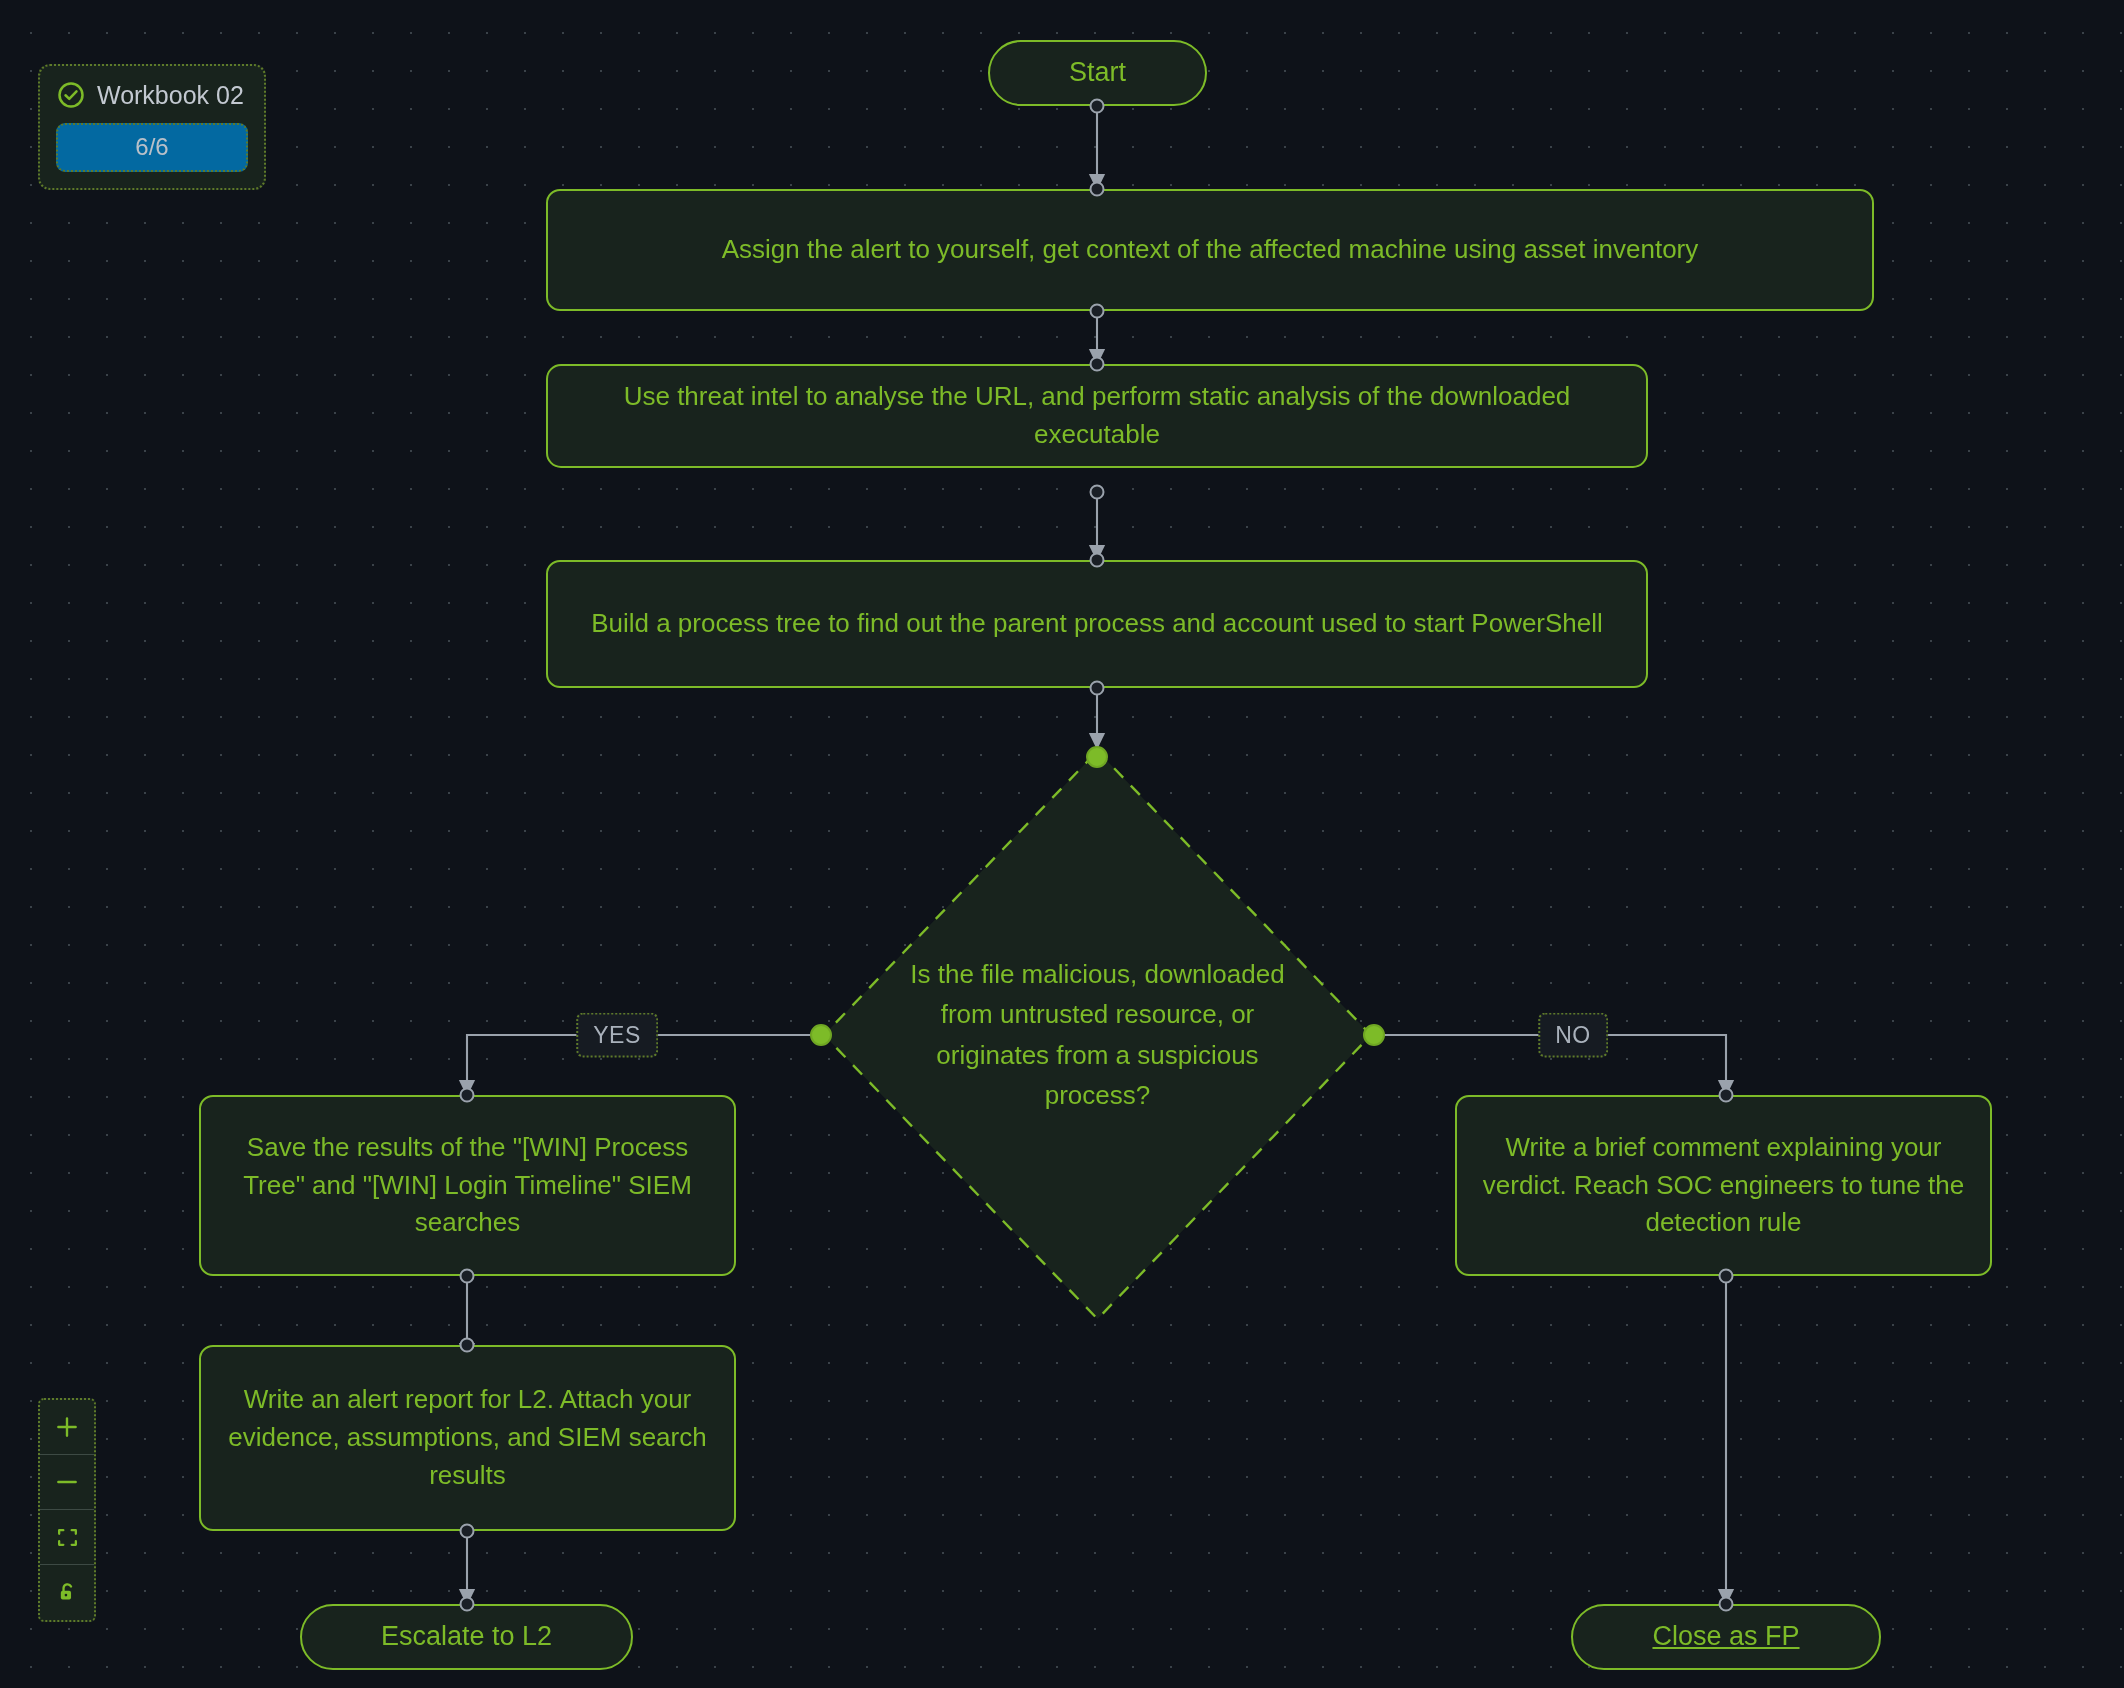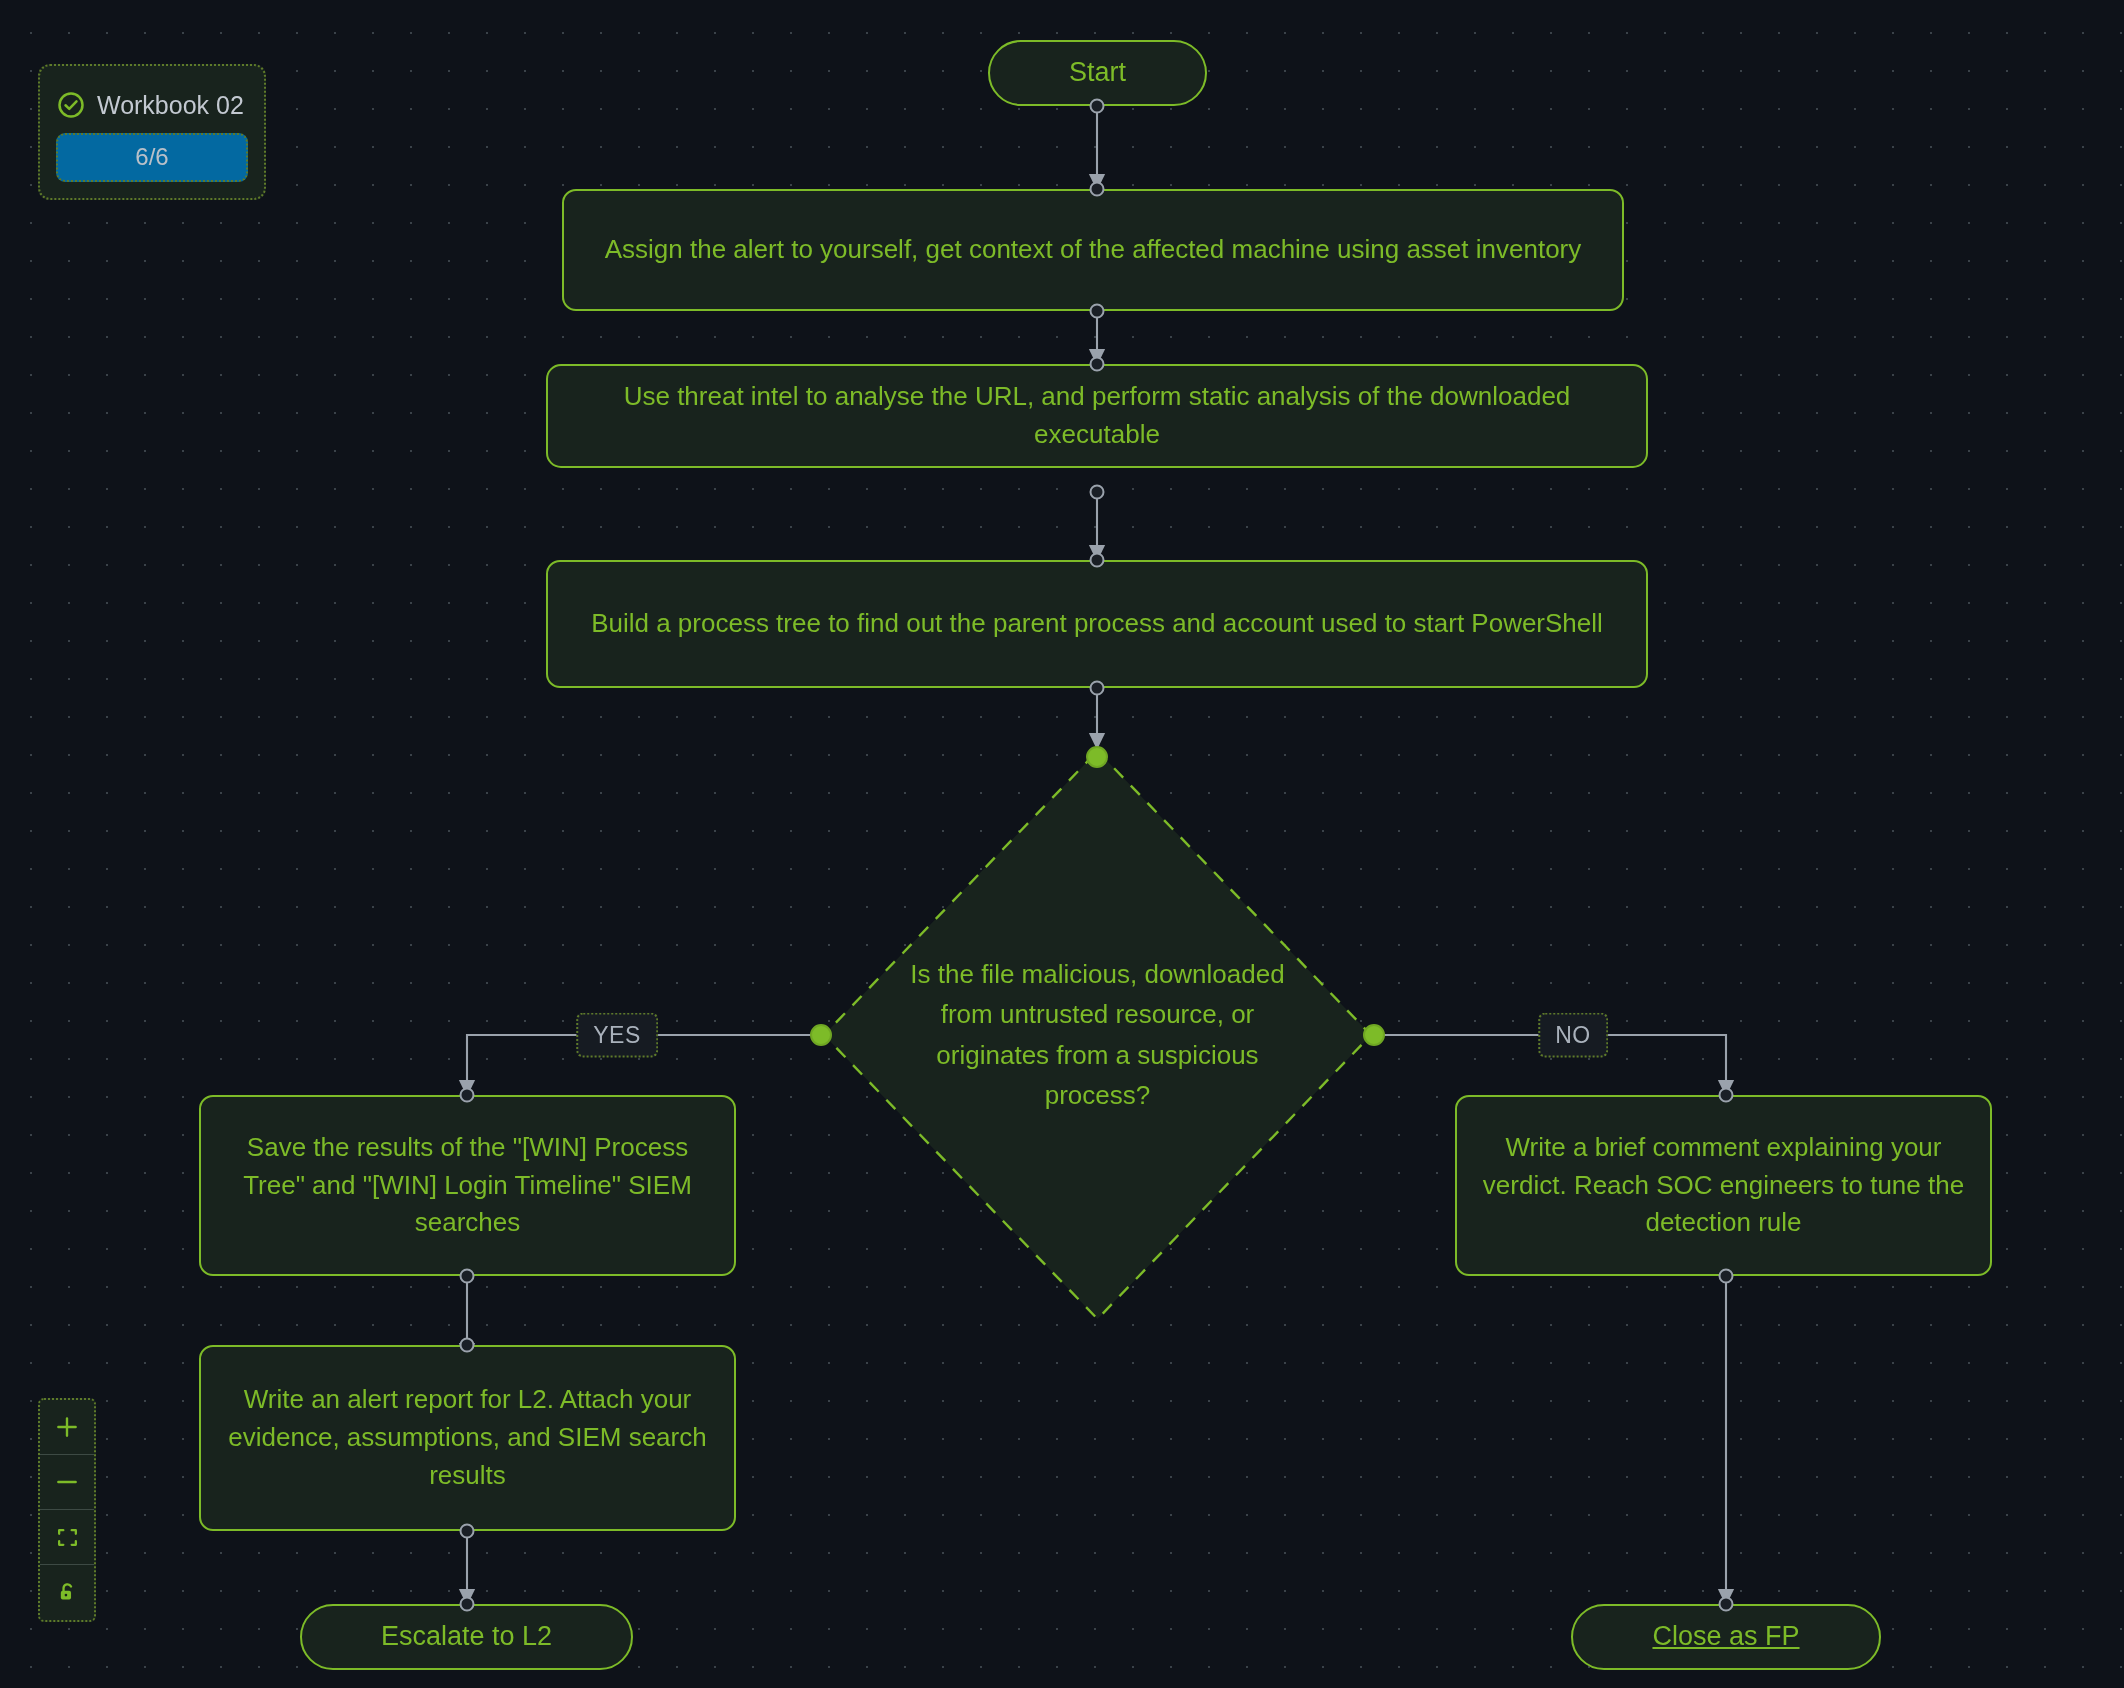--- a/index.html
+++ b/index.html
@@ -115,21 +115,21 @@
 
   
   #workbook-panel {
     position: absolute;
     left: 38px;
     top: 64px;
     width: 228px;
     background: #18231d;
     border: 2px dotted #5e7a2a;
     border-radius: 12px;
-    padding: 24px 16px 16px 16px;
+    padding: 14px 16px 16px 16px;
     z-index: 10;
   }
   #workbook-head {
     display: flex;
     align-items: center;
     gap: 11px;
     margin-bottom: 13px;
   }
   #workbook-title {
     color: #c3c9d1;
@@ -205,21 +205,21 @@
 
       <path d="M1726,1276 L1726,1604"></path>
     </g>
   </svg>
 
   <div class="node terminal" style="left:988px; top:40px; width:219px; height:66px;">
     <span>Start</span>
   </div>
   <div class="handle" style="left:1097px; top:106px;"></div>
 
-  <div class="node process" style="left:562px; top:189px; width:1062px; height:122px;">
+  <div class="node process" style="left:546px; top:189px; width:1328px; height:122px;">
     <span>Assign the alert to yourself, get context of the affected machine using asset inventory</span>
   </div>
   <div class="handle" style="left:1097px; top:189px;"></div>
   <div class="handle" style="left:1097px; top:311px;"></div>
 
   <div class="node process" style="left:546px; top:364px; width:1102px; height:104px;border-radius:15px;">
     <span>Use threat intel to analyse the URL, and perform static analysis of the downloaded executable</span>
   </div>
   <div class="handle" style="left:1097px; top:364px;"></div>
   <div class="handle" style="left:1097px; top:492px;"></div>

